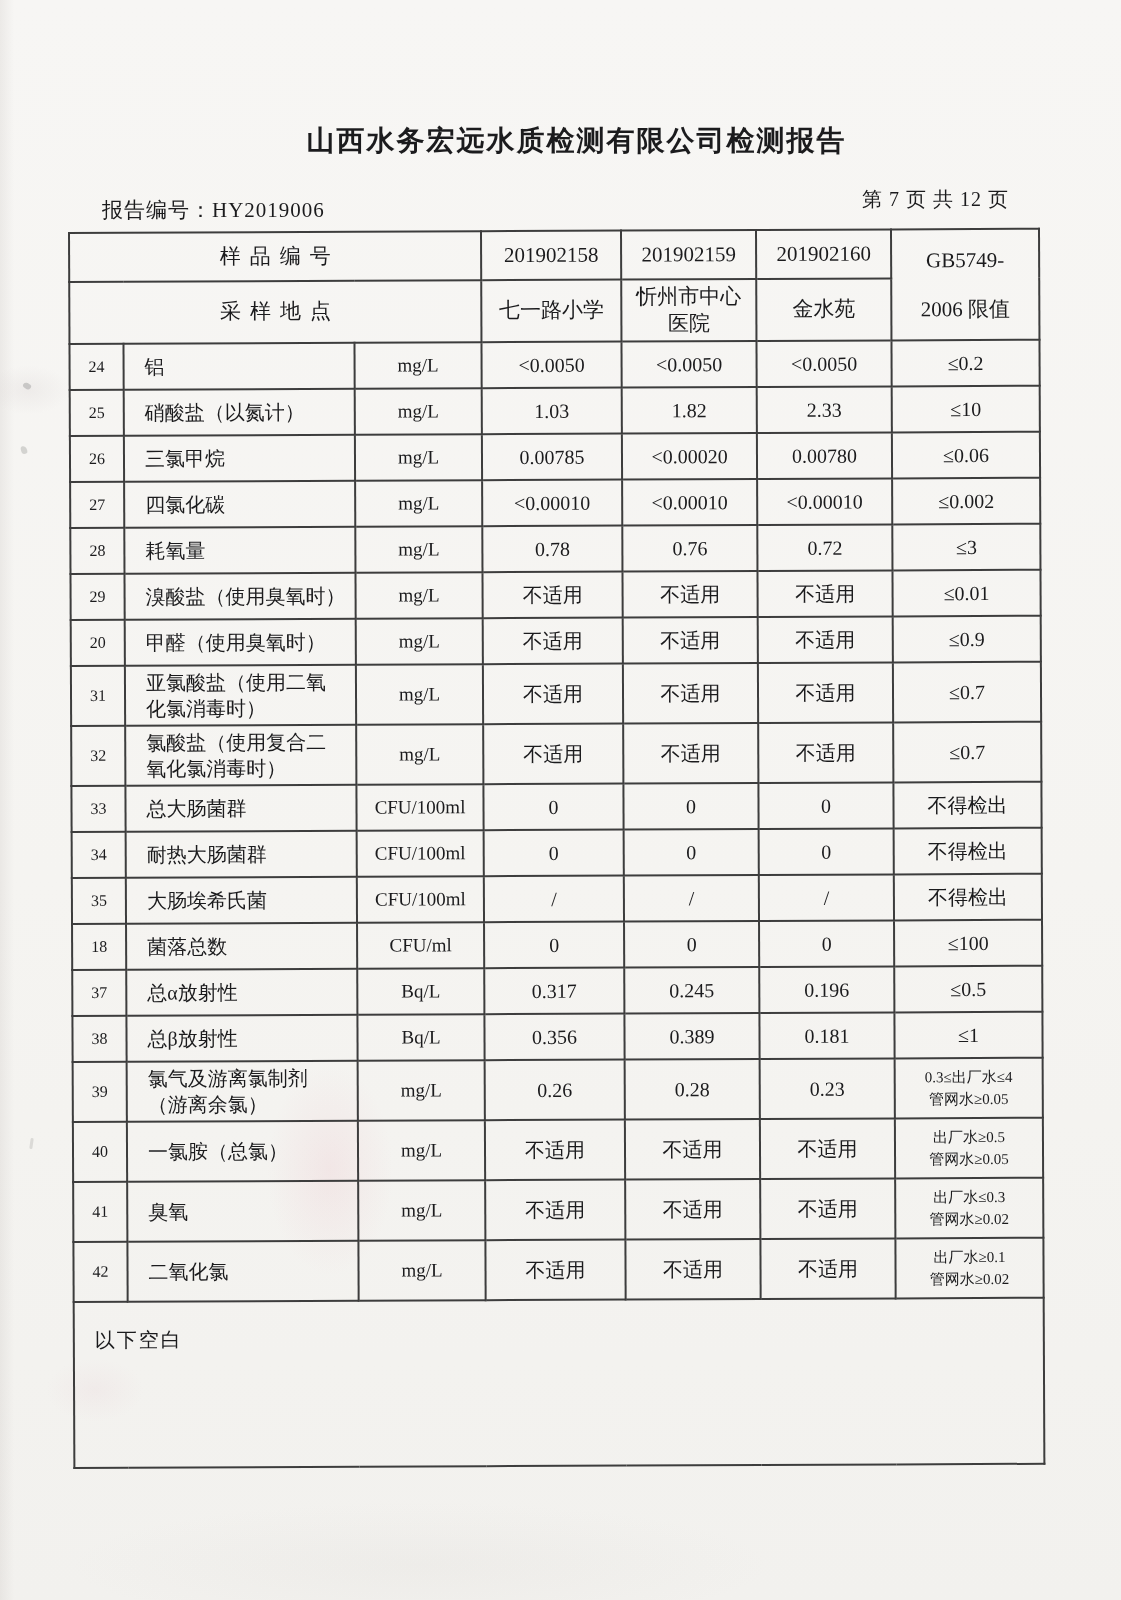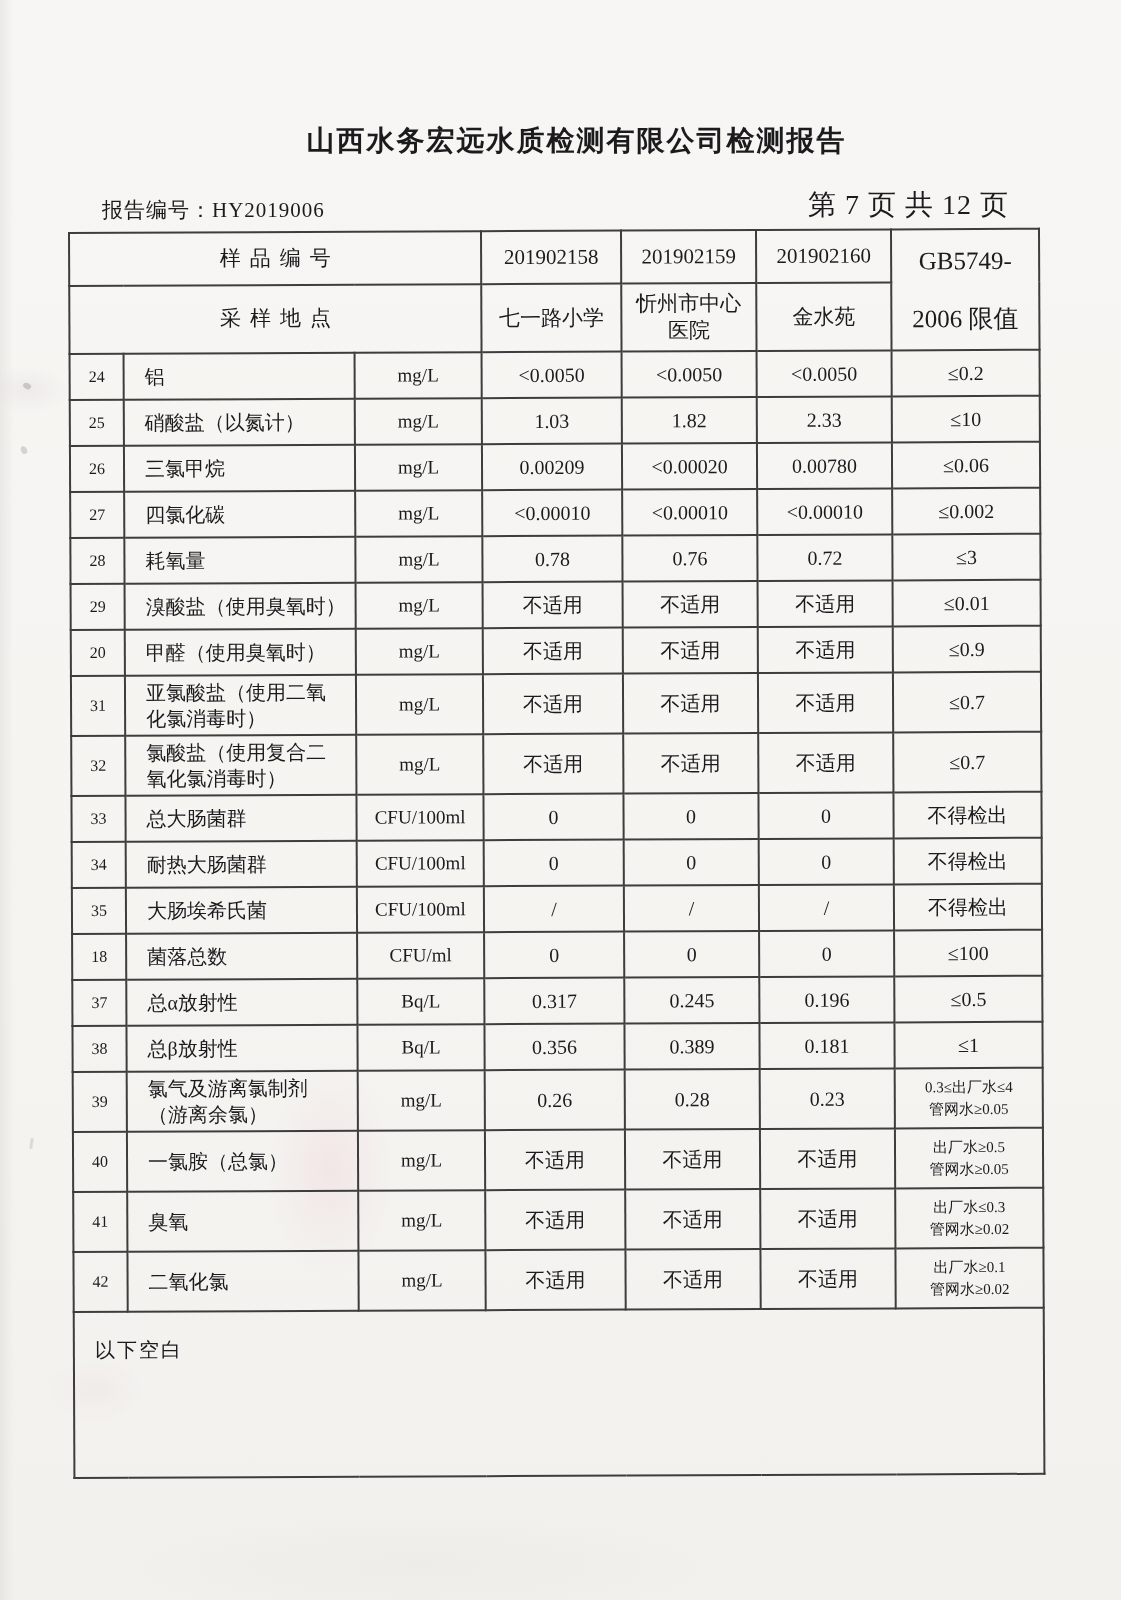--- a/index.html
+++ b/index.html
@@ -14,33 +14,33 @@
       linear-gradient(180deg, #f7f6f4 0%, #f5f4f1 55%, #f2f1ee 100%);
     font-family:"Liberation Serif","DejaVu Serif",serif;
     color:#1b1b1d;
   }
   .title{
     position:absolute;top:122px;left:16px;width:100%;text-align:center;
     font-family:"DejaVu Sans","Liberation Sans",sans-serif;
     font-size:28px;font-weight:700;letter-spacing:2px;
   }
   .report-no{position:absolute;top:196px;left:76px;font-size:21px;letter-spacing:1px;margin-left:26px;}
-  .page-indicator{position:absolute;top:186px;right:112px;font-size:28px;letter-spacing:1px;text-align:center;}
+  .page-indicator{position:absolute;top:186px;right:112px;font-size:20px;letter-spacing:1px;text-align:center;}
   .table-wrap{position:absolute;top:232px;left:68px;transform:rotate(-0.25deg);transform-origin:top left;}
   table{border-collapse:collapse;table-layout:fixed;width:970px;background:transparent;}
   td{
     border:2px solid #3d3d3d;text-align:center;vertical-align:middle;
     font-size:20px;line-height:1.32;padding:2px 4px;color:#1b1b1d;
     overflow:hidden;
   }
   thead tr.r1{height:49px;}
   thead tr.r2{height:62px;}
   thead td{font-size:21px;}
   .spread{letter-spacing:9px;padding-left:13px;}
-  .limit-head{white-space:pre-line;line-height:2.3;font-size:25px;}
+  .limit-head{white-space:pre-line;line-height:2.3;font-size:21px;}
   .loc{white-space:pre-line;line-height:1.3;}
   tbody tr{height:46px;}
   tbody tr.tall{height:60px;}
   td.c-no{font-size:16px;}
   td.c-name{text-align:left;padding-left:20px;white-space:pre-line;}
   td.c-unit{font-size:19px;border-radius:11px;}
   td.c-limit{white-space:pre-line;}
   td.c-limit.limit-small{font-size:15px;line-height:1.5;padding:1px 14px;}
   tfoot td.blank-cell{height:140px;text-align:left;vertical-align:top;padding:24px 0 0 20px;font-size:20px;letter-spacing:2px;}
   .speck{position:absolute;background:#9a9a98;pointer-events:none;}
@@ -99,21 +99,21 @@
     <td class="c-unit">mg/L</td>
     <td class="c-val">1.03</td>
     <td class="c-val">1.82</td>
     <td class="c-val">2.33</td>
     <td class="c-limit">≤10</td>
   </tr>
         <tr>
     <td class="c-no">26</td>
     <td class="c-name">三氯甲烷</td>
     <td class="c-unit">mg/L</td>
-    <td class="c-val">0.00209</td>
+    <td class="c-val">0.00785</td>
     <td class="c-val">&lt;0.00020</td>
     <td class="c-val">0.00780</td>
     <td class="c-limit">≤0.06</td>
   </tr>
         <tr>
     <td class="c-no">27</td>
     <td class="c-name">四氯化碳</td>
     <td class="c-unit">mg/L</td>
     <td class="c-val">&lt;0.00010</td>
     <td class="c-val">&lt;0.00010</td>

